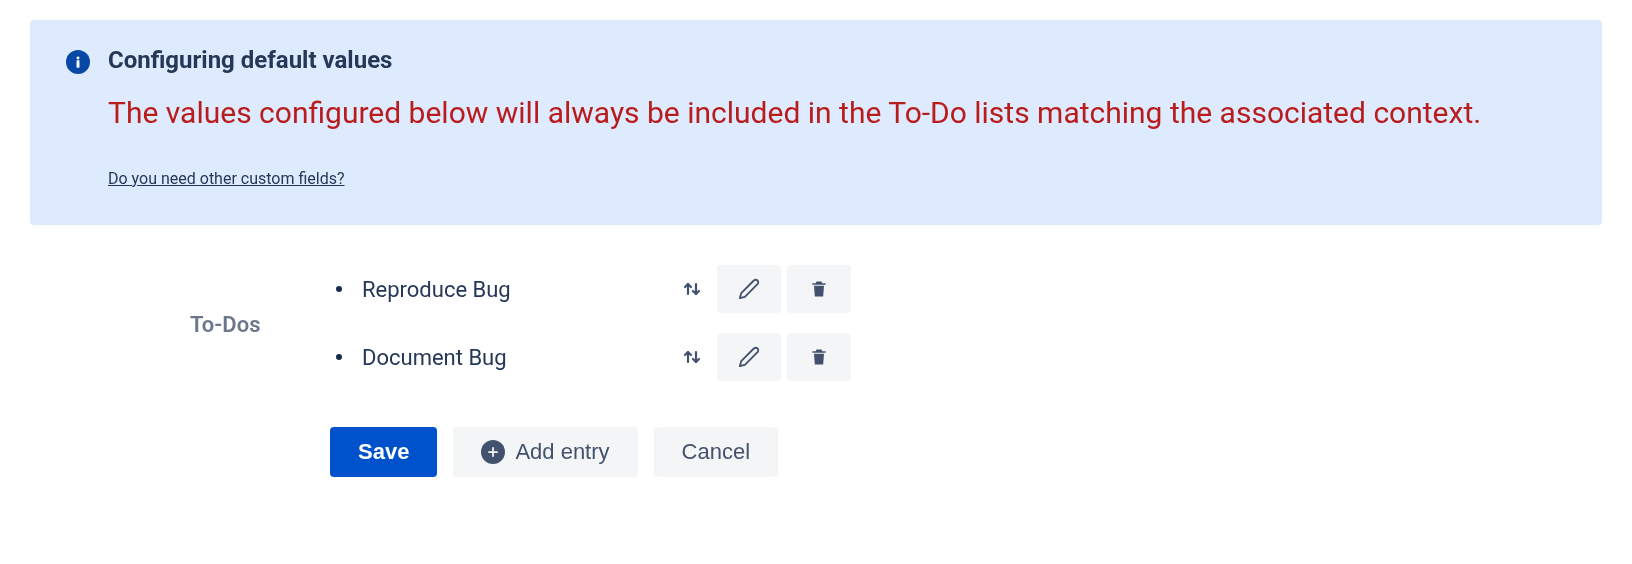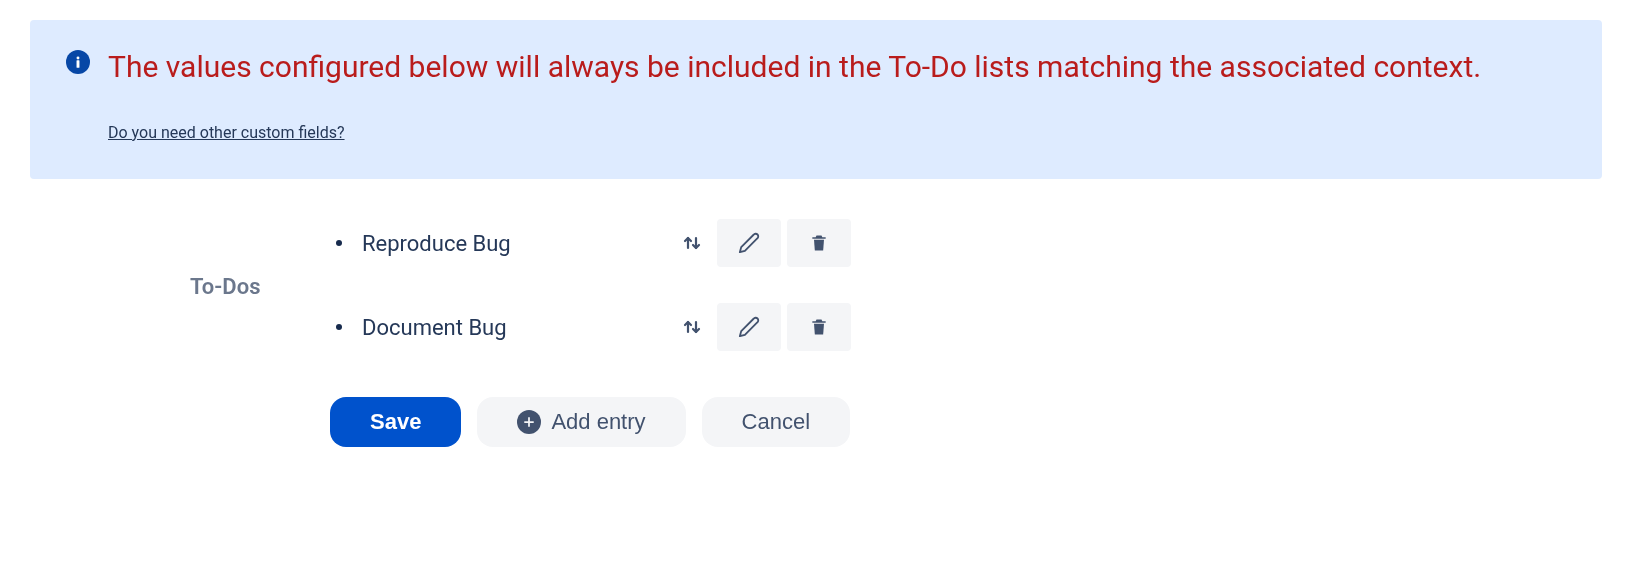--- a/index.html
+++ b/index.html
@@ -65,21 +65,21 @@
     color: #6B778C;
     font-weight: 600;
     font-size: 22px;
     width: 140px;
     padding-top: 2px;
     text-align: left;
   }
   .entries {
     display: flex;
     flex-direction: column;
-    gap: 36px;
+    gap: 20px;
   }
   .entry-row {
     display: flex;
     align-items: center;
   }
   .bullet {
     width: 6px;
     height: 6px;
     background: #172B4D;
     border-radius: 50%;
@@ -117,24 +117,24 @@
   }
 
   .button-bar {
     margin-top: 46px;
     display: flex;
     gap: 16px;
     margin-left: 140px;
   }
   .btn {
     border: none;
-    border-radius: 16px;
+    border-radius: 4px;
     font-size: 22px;
     font-weight: 500;
-    padding: 12px 40px;
+    padding: 12px 28px;
     cursor: pointer;
     display: inline-flex;
     align-items: center;
     gap: 10px;
     text-align: right;
   }
   .btn-primary {
     background: #0052CC;
     color: #fff;
     font-weight: 600;
@@ -163,20 +163,21 @@
 <div class="info-panel">
   <div class="info-icon-wrap">
     <div class="info-icon">
       <svg width="14" height="14" viewBox="0 0 24 24" fill="currentColor">
           <circle cx="12" cy="5" r="2.5"></circle>
           <rect x="9.5" y="9" width="5" height="13" rx="1"></rect>
         </svg>
     </div>
   </div>
   <div class="info-content">
+    <p class="info-title">Configuring default values</p>
     <p class="info-desc">The values configured below will always be included in the To-Do lists matching the associated context.</p>
     <a href="#" class="info-link">Do you need other custom fields?</a>
   </div>
 </div>
 
 <div class="form-area">
   <div class="form-row">
     <div class="form-label">To-Dos</div>
     <div class="entries">
 

